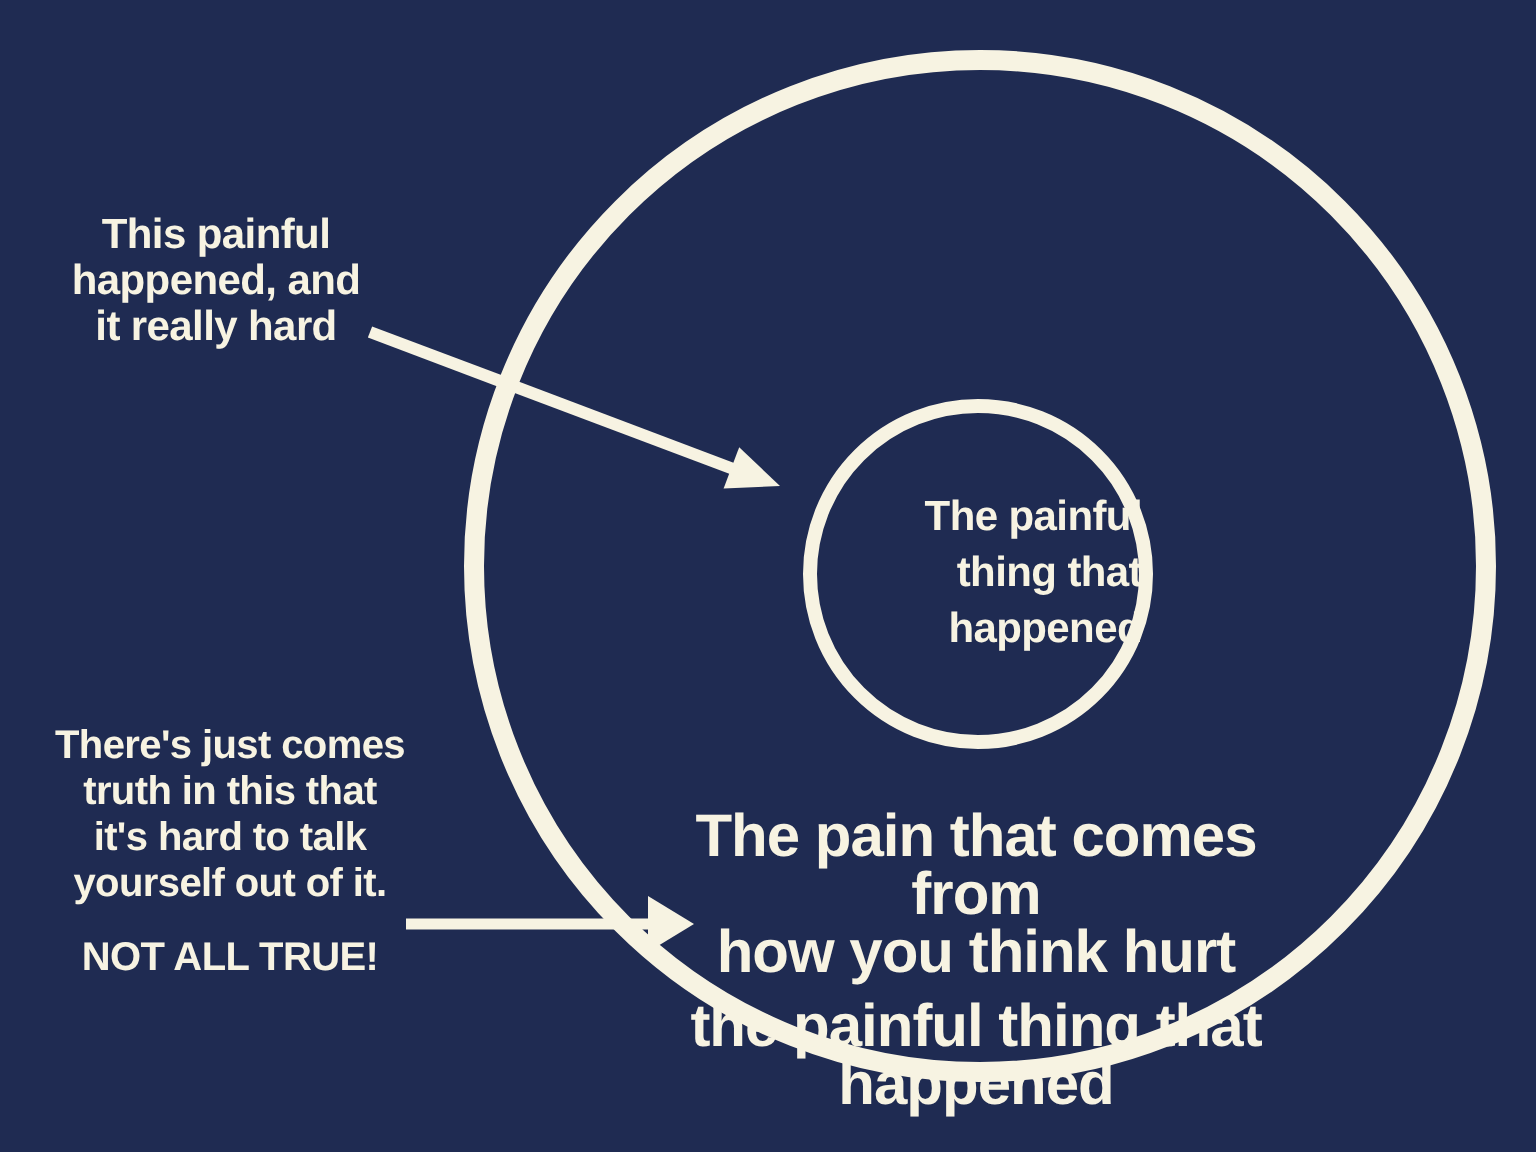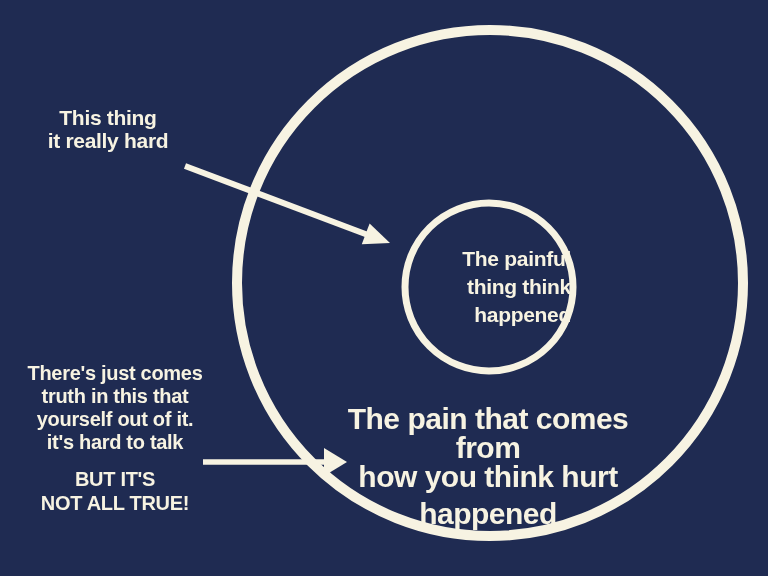--- a/index.html
+++ b/index.html
@@ -64,44 +64,45 @@
       <line x1="185" y1="166" x2="368" y2="235" stroke="var(--fg)" stroke-width="6"></line>
       <polygon points="390,243 361.8,244.2 369.6,223.6" fill="var(--fg)"></polygon>
     </g>
     <g>
       <line x1="203" y1="462" x2="328" y2="462" stroke="var(--fg)" stroke-width="5.5"></line>
       <polygon points="347,462 324,448 324,476" fill="var(--fg)"></polygon>
     </g>
   </svg>
 
   <div class="annot annot-top">
-    <div>This thing</div>
+    <div>This painful</div>
+    <div>happened, and</div>
     <div>it really hard</div>
   </div>
 
   <div class="annot annot-bottom">
     <div>There's just comes</div>
     <div>truth in this that</div>
+    <div>it's hard to talk</div>
     <div>yourself out of it.</div>
-    <div>it's hard to talk</div>
     <div class="emphasis">
-      <div>BUT IT'S</div>
       <div>NOT ALL TRUE!</div>
     </div>
   </div>
 
   <div class="inner-label">
     <div>The painful</div>
-    <div>thing think</div>
+    <div>thing that</div>
     <div>happened</div>
   </div>
 
   <div class="outer-label">
     <div class="para1">
       <div>The pain that comes from</div>
       <div>how you think hurt</div>
     </div>
     <div class="para2">
+      <div>the painful thing that</div>
       <div>happened</div>
     </div>
   </div>
 
 </div>
 
 </body></html>

